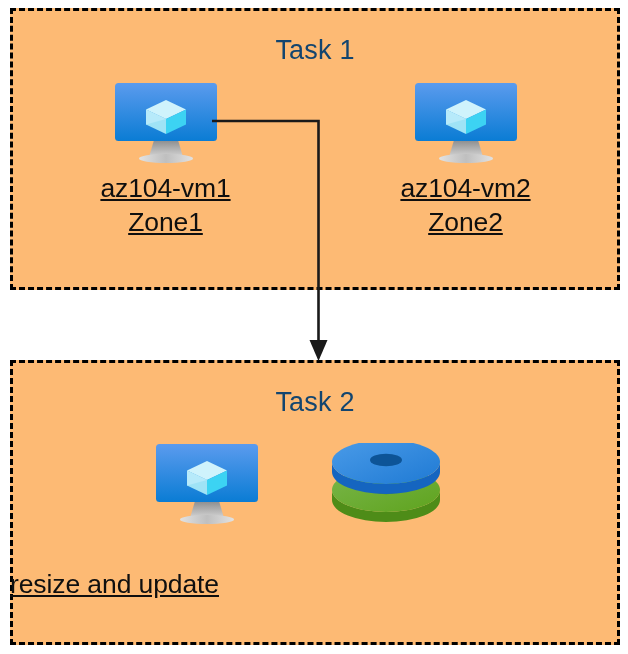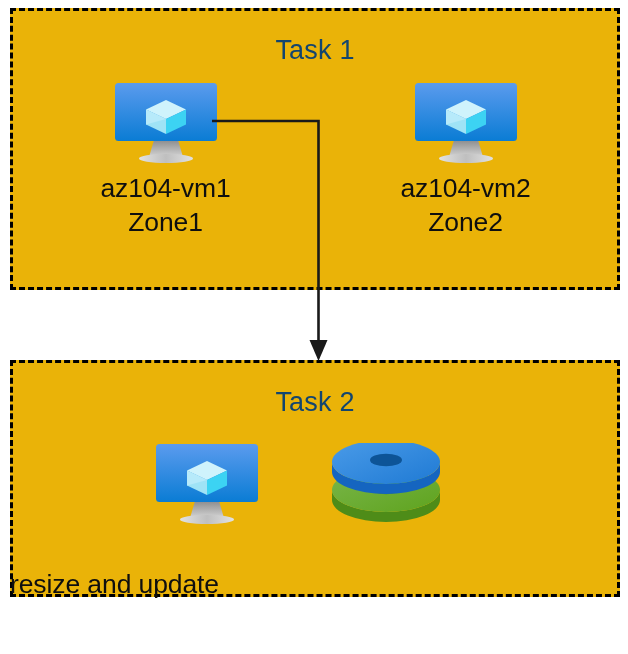--- a/index.html
+++ b/index.html
@@ -18,26 +18,26 @@
   .diagram {
     position: absolute;
     left: 0; top: 0;
     width: 628px;
     height: 654px;
   }
 
   
   .task-box {
     position: absolute;
-    background: #eab308;
+    background: #fdba74;
     border: 3px dashed #000000;
     box-sizing: border-box;
   }
   #task1-box { left: 10px;  top: 8px;   width: 610px; height: 282px; }
-  #task2-box { left: 10px;  top: 360px; width: 610px; height: 237px; }
+  #task2-box { left: 10px;  top: 360px; width: 610px; height: 285px; }
 
   .task-title {
     position: absolute;
     width: 100%;
     text-align: center;
     color: #13456F;
     font-size: 27px;
     font-weight: 400;
     letter-spacing: 0.2px;
     line-height: 1;
@@ -50,20 +50,21 @@
     position: absolute;
     text-align: center;
   }
   .vm-label {
     color: #0f0f0f;
     font-size: 26.5px;
     line-height: 1.28;
     white-space: pre-line;
     margin-top: 6px;
     letter-spacing: -0.1px;
+    text-decoration: underline;
   }
 
   
   .vm-icon {
     position: relative;
     display: block;
     margin: 0 auto;
   }
 
   

